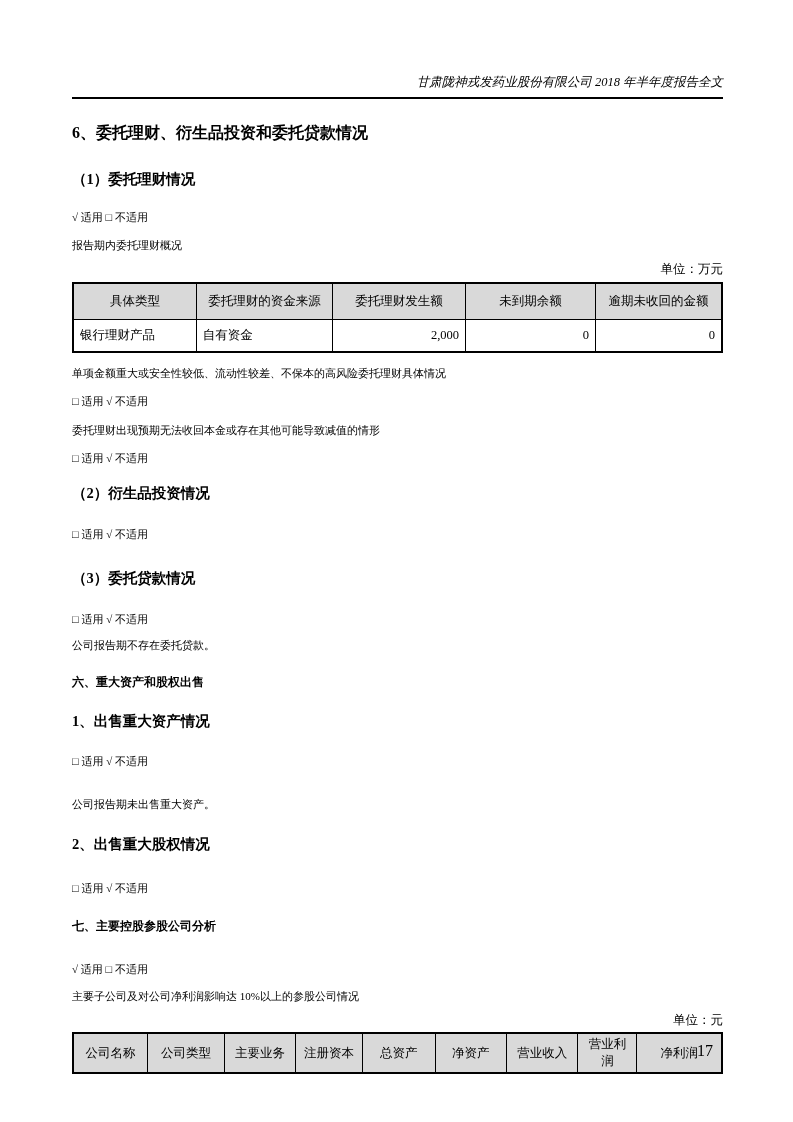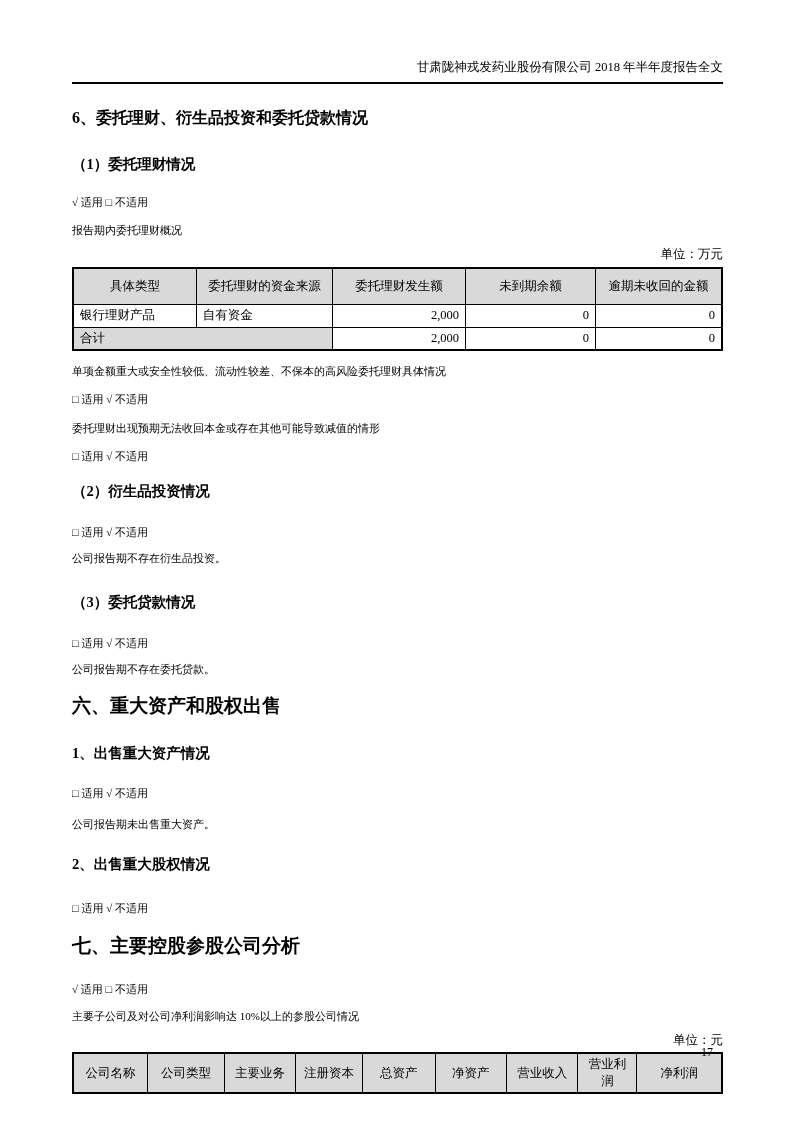--- a/index.html
+++ b/index.html
@@ -10,38 +10,38 @@
     color:#000;
   }
   .page {
     position:relative;
     width:793px; height:1122px;
     background:#ffffff;
     overflow:hidden;
   }
   .content { padding:0 70px 0 72px; }
 
-  .hdr { padding-top:60px; border-bottom:2px solid #000; padding-bottom:7px; }
+  .hdr { padding-top:75px; border-bottom:2px solid #000; padding-bottom:7px;font-style:italic; }
   .hdr-text { text-align:right; font-size:12.5px; line-height:15px; }
 
   .h-top   { font-size:16px;   font-weight:bold; line-height:18px; }  
-  .h-big   { font-size:19px; font-weight:bold; line-height:20px; }  
+  .h-big   { font-size:12px; font-weight:bold; line-height:20px; }  
   .h-sub   { font-size:14.5px; font-weight:bold; line-height:17px; }  
   .line    { font-size:11px; line-height:15px; }
   .unit    { font-size:12.5px; line-height:15px; text-align:right; }
 
   table { width:100%; border-collapse:collapse; border:2px solid #000; font-size:12.5px; table-layout:fixed; }
   th, td { border:1px solid #000; padding:2px 6px; vertical-align:middle; }
   th { background:#d9d9d9; font-weight:normal; text-align:center; height:36px; }
-  td { height:23px; text-align:left; }
+  td { height:33px; text-align:left; }
   td.num { text-align:right; }
   td.gray { background:#d9d9d9; }
   .t2 th { height:30px; }
 
-  .page-num { position:absolute; right:80px; bottom:62px; font-size:12px; }
+  .page-num { position:absolute; right:80px; bottom:62px; font-size:16px; }
 </style>
 </head>
 <body>
 
 <div class="page">
   <div class="content">
 
     <div class="hdr">
       <div class="hdr-text">甘肃陇神戎发药业股份有限公司 2018 年半年度报告全文</div>
     </div>
@@ -69,47 +69,40 @@
         <th>未到期余额</th>
         <th>逾期未收回的金额</th>
       </tr>
       <tr>
         <td>银行理财产品</td>
         <td>自有资金</td>
         <td class="num">2,000</td>
         <td class="num">0</td>
         <td class="num">0</td>
       </tr>
-      <tr>
-        <td class="gray" colspan="2">合计</td>
-        <td class="num">2,000</td>
-        <td class="num">0</td>
-        <td class="num">0</td>
-      </tr>
     </tbody>
       </table>
 
     <div class="line" style="margin-top:13px;">单项金额重大或安全性较低、流动性较差、不保本的高风险委托理财具体情况</div>
     <div class="line" style="margin-top:13px;">□ 适用 √ 不适用</div>
     <div class="line" style="margin-top:14px;">委托理财出现预期无法收回本金或存在其他可能导致减值的情形</div>
     <div class="line" style="margin-top:13px;">□ 适用 √ 不适用</div>
 
     <div class="h-sub" style="margin-top:19px;">（2）衍生品投资情况</div>
     <div class="line" style="margin-top:25px;">□ 适用 √ 不适用</div>
-    <div class="line" style="margin-top:11px;">公司报告期不存在衍生品投资。</div>
 
     <div class="h-sub" style="margin-top:28px;">（3）委托贷款情况</div>
     <div class="line" style="margin-top:25px;">□ 适用 √ 不适用</div>
     <div class="line" style="margin-top:11px;">公司报告期不存在委托贷款。</div>
 
     <div class="h-big" style="margin-top:19px;">六、重大资产和股权出售</div>
 
-    <div class="h-sub" style="margin-top:29px;">1、出售重大资产情况</div>
+    <div class="h-sub" style="margin-top:21px;">1、出售重大资产情况</div>
     <div class="line" style="margin-top:24px;">□ 适用 √ 不适用</div>
-    <div class="line" style="margin-top:16px;">公司报告期未出售重大资产。</div>
+    <div class="line" style="margin-top:28px;">公司报告期未出售重大资产。</div>
 
     <div class="h-sub" style="margin-top:24px;">2、出售重大股权情况</div>
     <div class="line" style="margin-top:28px;">□ 适用 √ 不适用</div>
 
     <div class="h-big" style="margin-top:20px;">七、主要控股参股公司分析</div>
     <div class="line" style="margin-top:26px;">√ 适用 □ 不适用</div>
     <div class="line" style="margin-top:12px;">主要子公司及对公司净利润影响达 10%以上的参股公司情况</div>
     <div class="unit" style="margin-top:9px;text-align:right;">单位：元</div>
 
     <table class="t2" style="margin-top:4px;">

